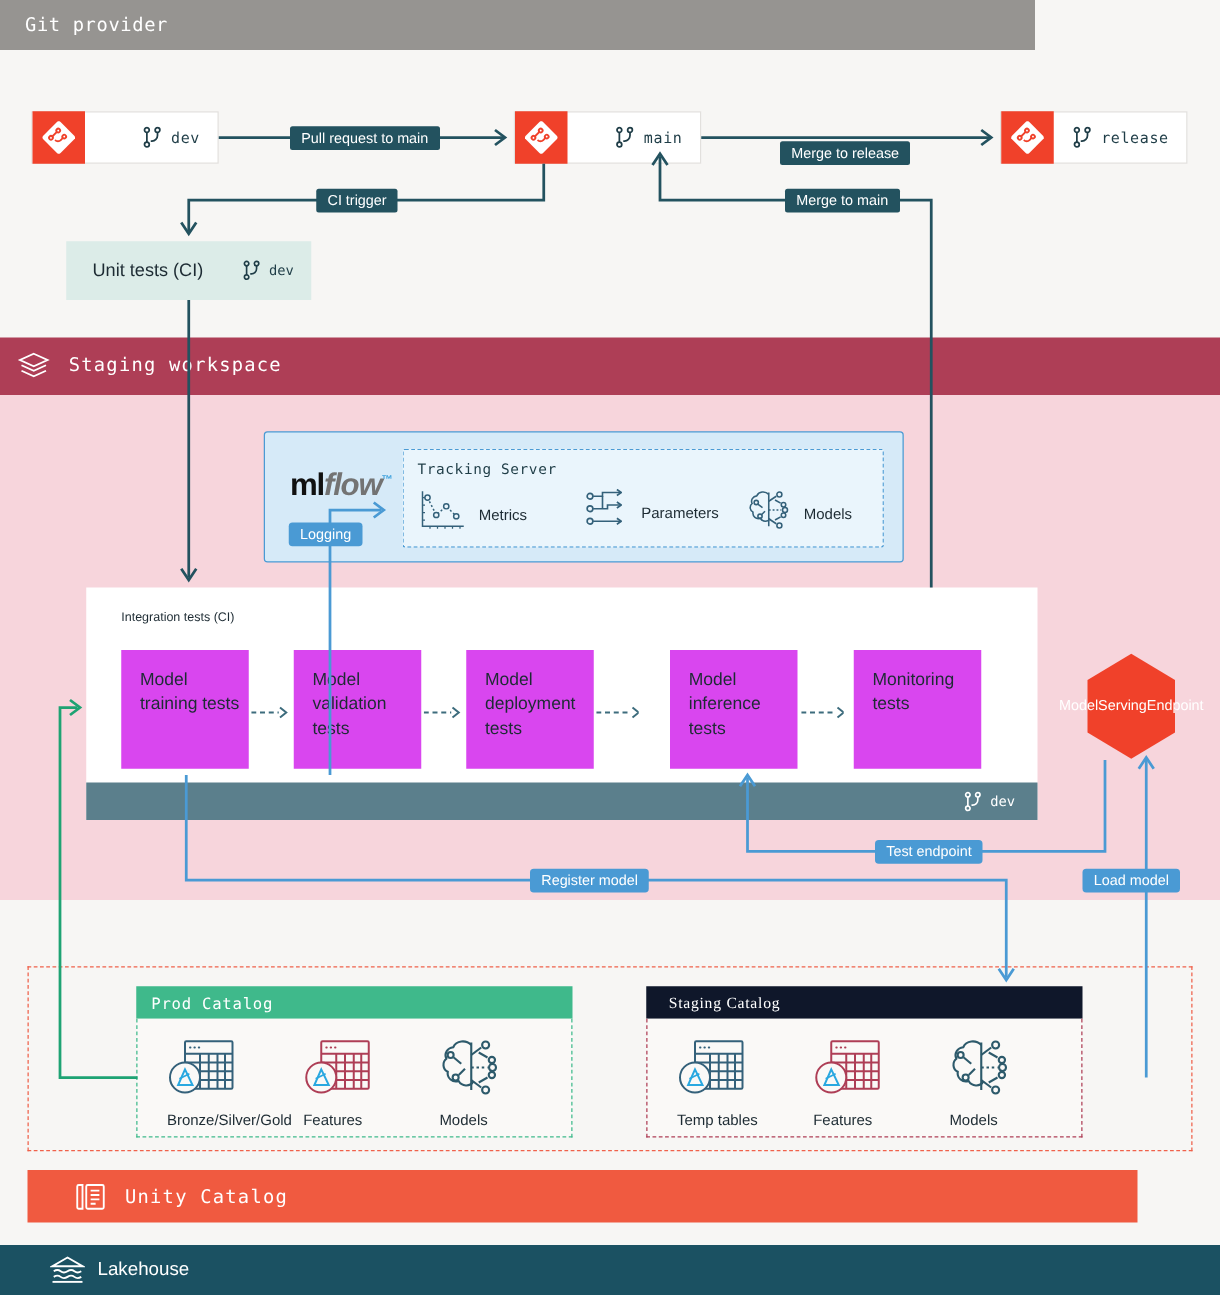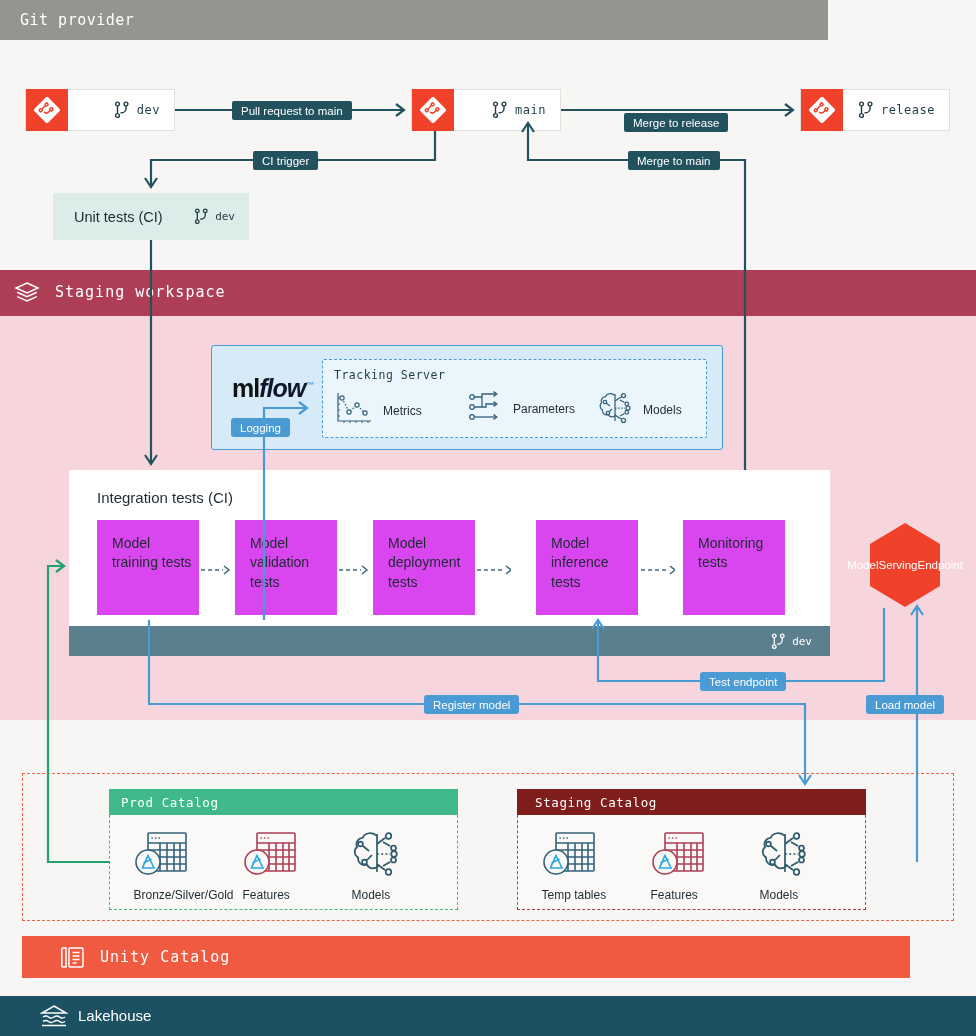--- a/index.html
+++ b/index.html
@@ -64,33 +64,33 @@
   .unit .bg { margin-left:auto; margin-right:14px; display:flex; align-items:center; gap:6px; }
   .unit .bgt { font-size:11px; color:#1f3d47; }
 
   
   .mlcard {
     position:absolute; left:211px; top:345px; width:512px; height:105px;
     background:#d6eaf8; border:1.5px solid #4a9ad4; border-radius:3px;
   }
   .mllogo { position:absolute; left:20px; top:28px; font-size:25px; font-weight:bold; letter-spacing:-1px; }
   .mllogo .ml { color:#111; }
-  .mllogo .fl { color:#0f172a; font-style:italic;margin-top:48px; }
+  .mllogo .fl { color:#737373; font-style:italic;margin-top:48px; }
   .mllogo .tm { font-size:9px; color:#3aa0dd; vertical-align:super; }
   .trk {
     position:absolute; left:110px; top:13px; width:385px; height:79px;
     border:1.6px dashed #4a9ad4; background:#eaf5fc; border-radius:2px;
   }
   .trk .title { position:absolute; left:11px; top:8px; font-size:11.5px; color:#1f3d47; letter-spacing:0.5px; }
   .trk .item { position:absolute; top:31px; display:flex; align-items:center; gap:9px; }
   .trk .item .lt { font-size:12px; color:#1d2b33; }
 
   
   .itbox { position:absolute; left:69px; top:470px; width:761px; height:186px; background:#fff; }
-  .itbox .title { position:absolute; left:28px; top:19px; font-size:15px; color:#1d2b33; }
+  .itbox .title { position:absolute; left:28px; top:19px; font-size:10px; color:#1d2b33; }
   .itbar {
     position:absolute; left:0; bottom:0; width:761px; height:30px; background:#5b7f8c;
     display:flex; align-items:center; justify-content:flex-end; gap:6px; padding-right:18px;
   }
   .itbar .bt { font-size:11px; color:#fff; }
   .step {
     position:absolute; top:50px; width:102px; height:95px; background:#d946ef;
     font-size:14px; color:#1d2b33; line-height:1.38; padding:14px 0 0 15px;
   }
   .dashArrow { position:absolute; top:95px; width:34px; height:10px; }
@@ -105,21 +105,21 @@
 
   
   .ucdash { position:absolute; left:22px; top:773px; width:932px; height:148px; border:1.6px dashed #f0614a; }
   .cat { position:absolute; top:789px; }
   .cat .head { height:26px; display:flex; align-items:center; padding-left:18px; color:#fff; font-size:12.5px; letter-spacing:0.6px; }
   .cat .body { border:1.6px dashed; border-top:none; height:95px; display:flex; align-items:flex-start; justify-content:center; gap:27px; padding-top:14px; background:#faf9f7; }
   .cat .cell { width:82px; display:flex; flex-direction:column; align-items:flex-start; gap:5px; }
   .cat .cell .cl { font-size:12px; color:#1d2b33; white-space:nowrap; }
   .cat.prod .head { background:#3fb98b;padding-left:12px; }
   .cat.prod .body { border-color:#3fb98b; }
-  .cat.stg .head { background:#7f1d1d; }
+  .cat.stg .head { background:#0f172a;font-family:Liberation Serif, serif; }
   .cat.stg .body { border-color:#ae3e56; }
 
   svg.ov { position:absolute; left:0; top:0; width:976px; height:1036px; pointer-events:none; }
 </style>
 </head>
 <body>
 
 <div class="band-git">
   <span class="t mono">Git provider</span>
 </div>

